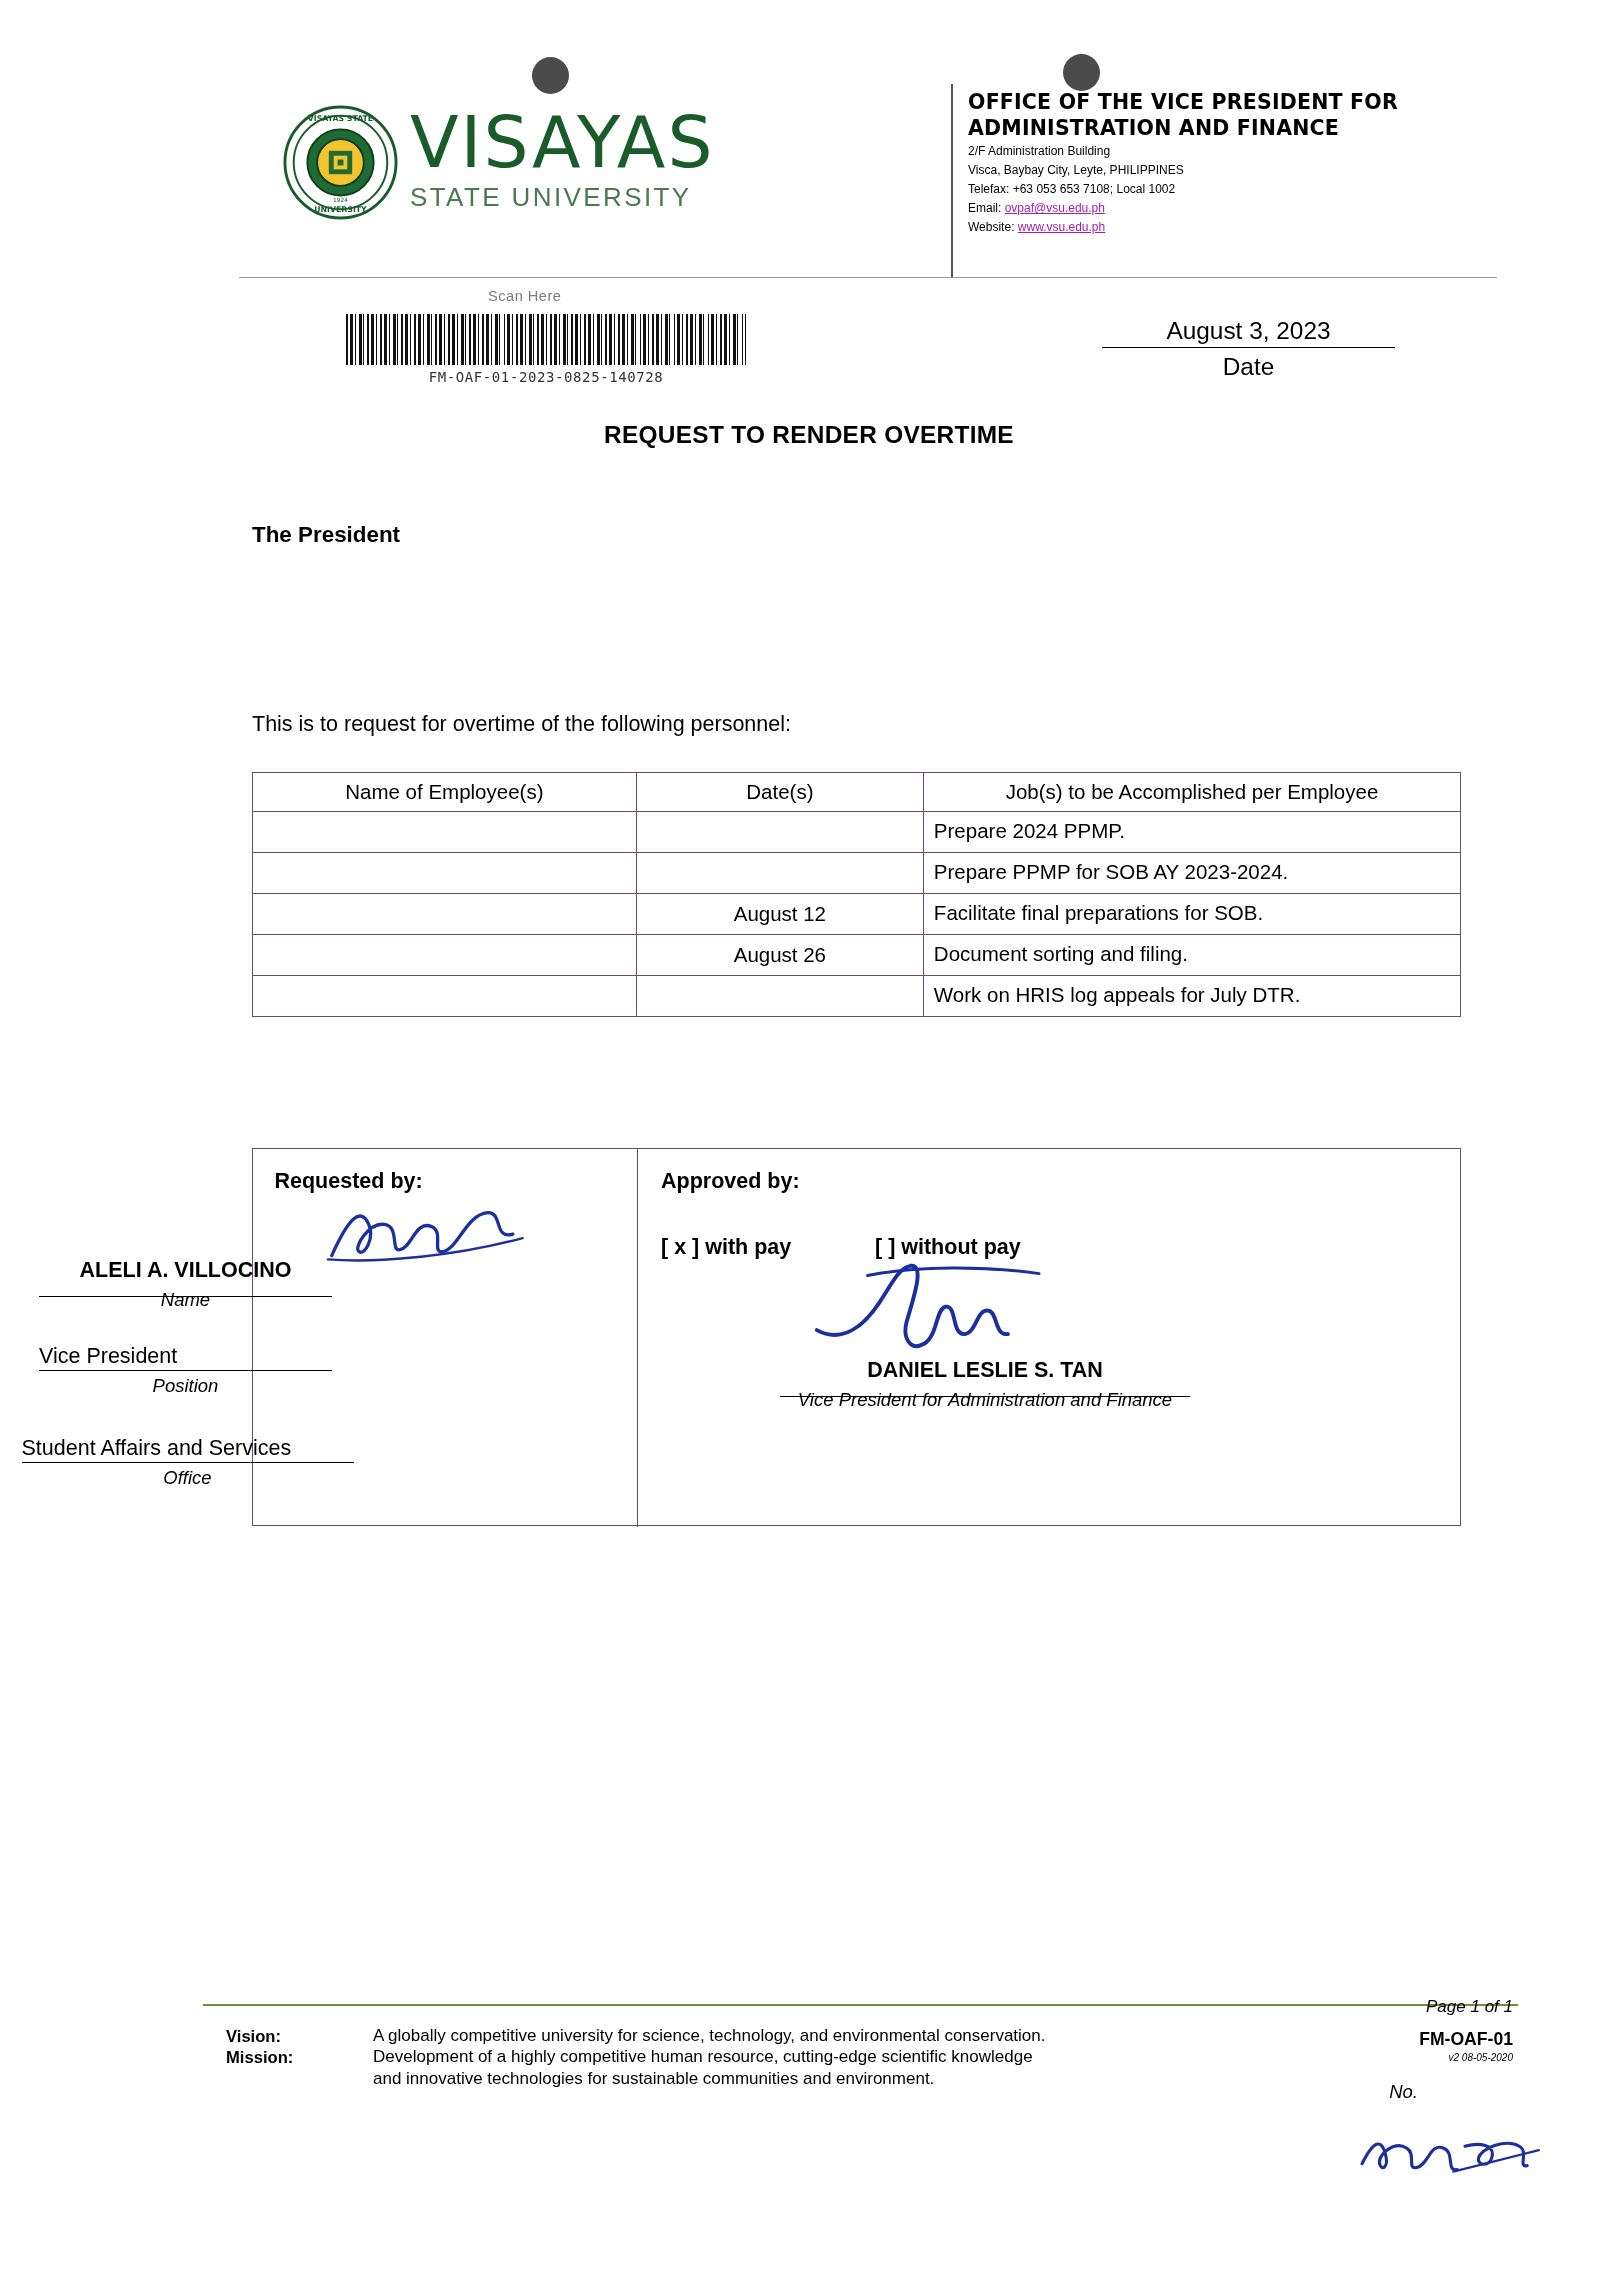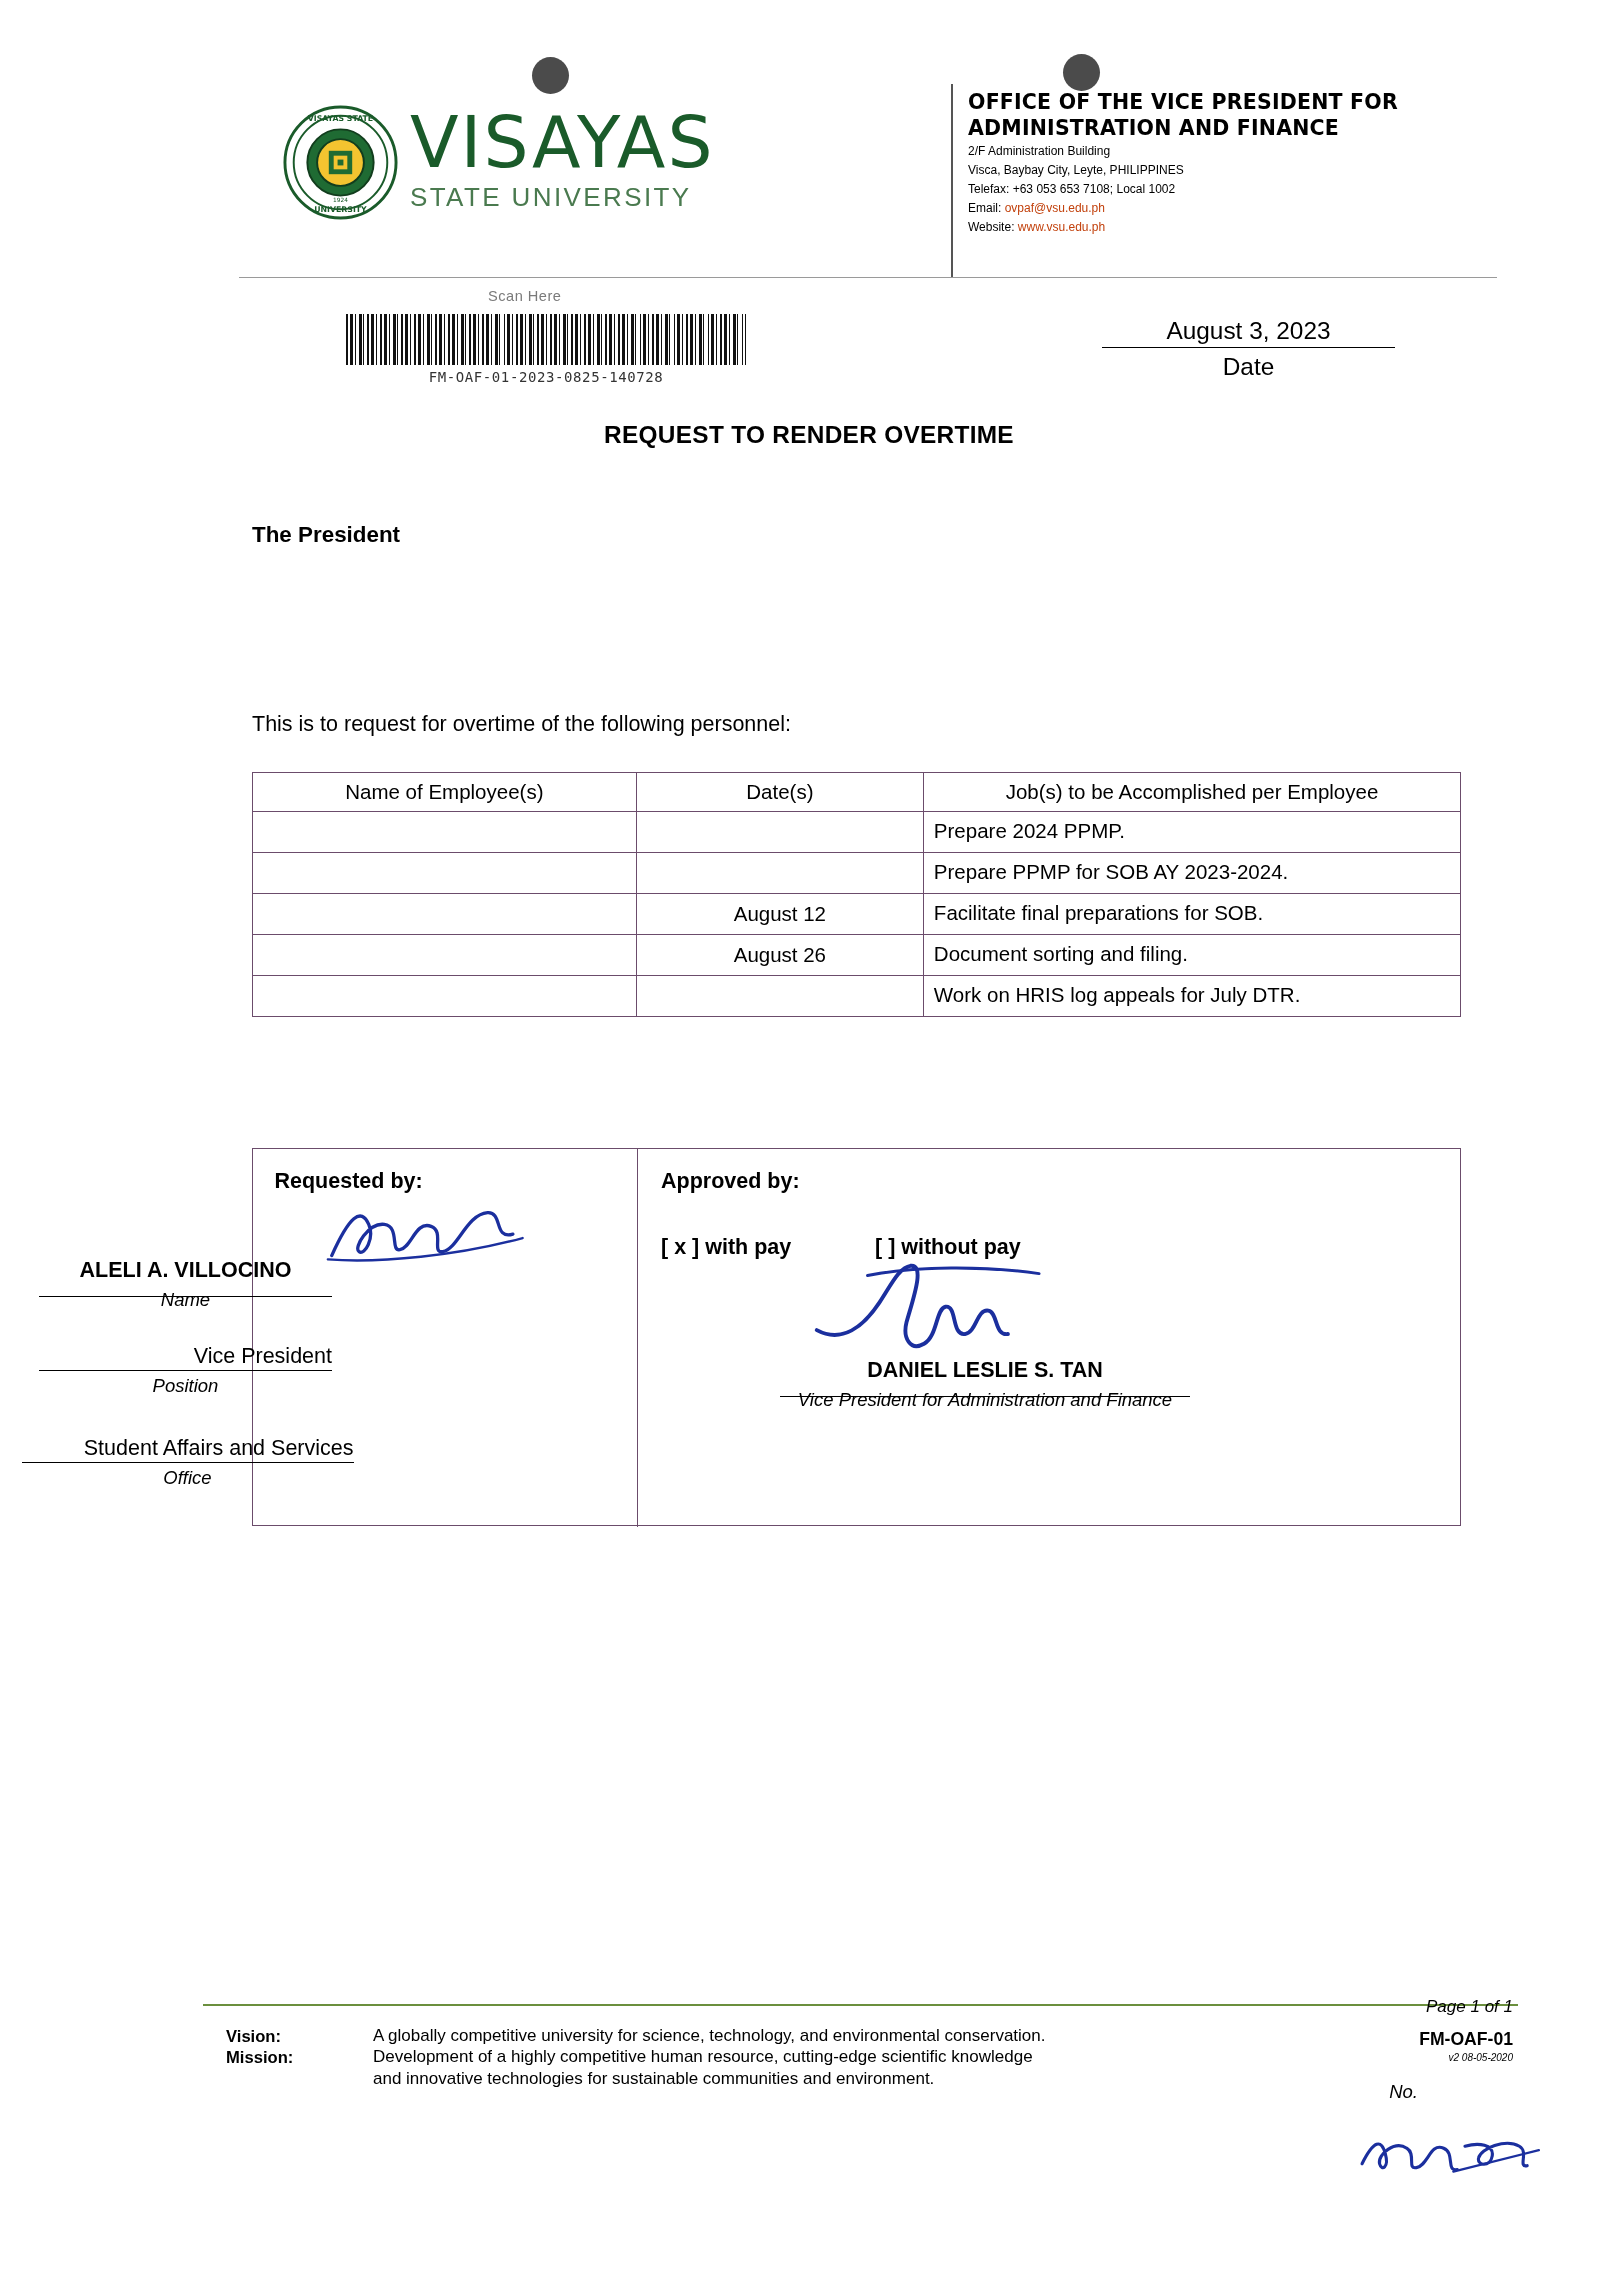--- a/index.html
+++ b/index.html
@@ -80,21 +80,22 @@
     font-size: 20.5px;
     line-height: 1.25;
     letter-spacing: 0.2px;
   }
   .office .line {
     font-size: 12px;
     line-height: 1.42;
     margin-top: 2px;
   }
   .office a, .office .link {
-    color: #c2410c;
+    color: #a21caf;
+    text-decoration: underline;
   }
 
   .headrule-h {
     position: absolute;
     left: 239px;
     top: 277px;
     width: 1258px;
     height: 1px;
     background: #9a9a9a;
   }
@@ -259,21 +260,21 @@
     padding-bottom: 13px;
   }
   .sig-cap {
     position: absolute;
     text-align: center;
     font-size: 18.5px;
     font-style: italic;
   }
   .sig-line {
     position: absolute;
-    text-align: right;
+    text-align: left;
     font-size: 21.5px;
     border-bottom: 1.6px solid #000;
     padding-bottom: 1px;
   }
 
   .l-name  { left: 39px;  top: 1258px; width: 293px; }
   .l-namec { left: 39px;  top: 1289px; width: 293px; }
   .l-pos   { left: 39px;  top: 1344px; width: 293px; }
   .l-posc  { left: 39px;  top: 1375px; width: 293px; }
   .l-off   { left: 21.5px;  top: 1436px; width: 332px; }

